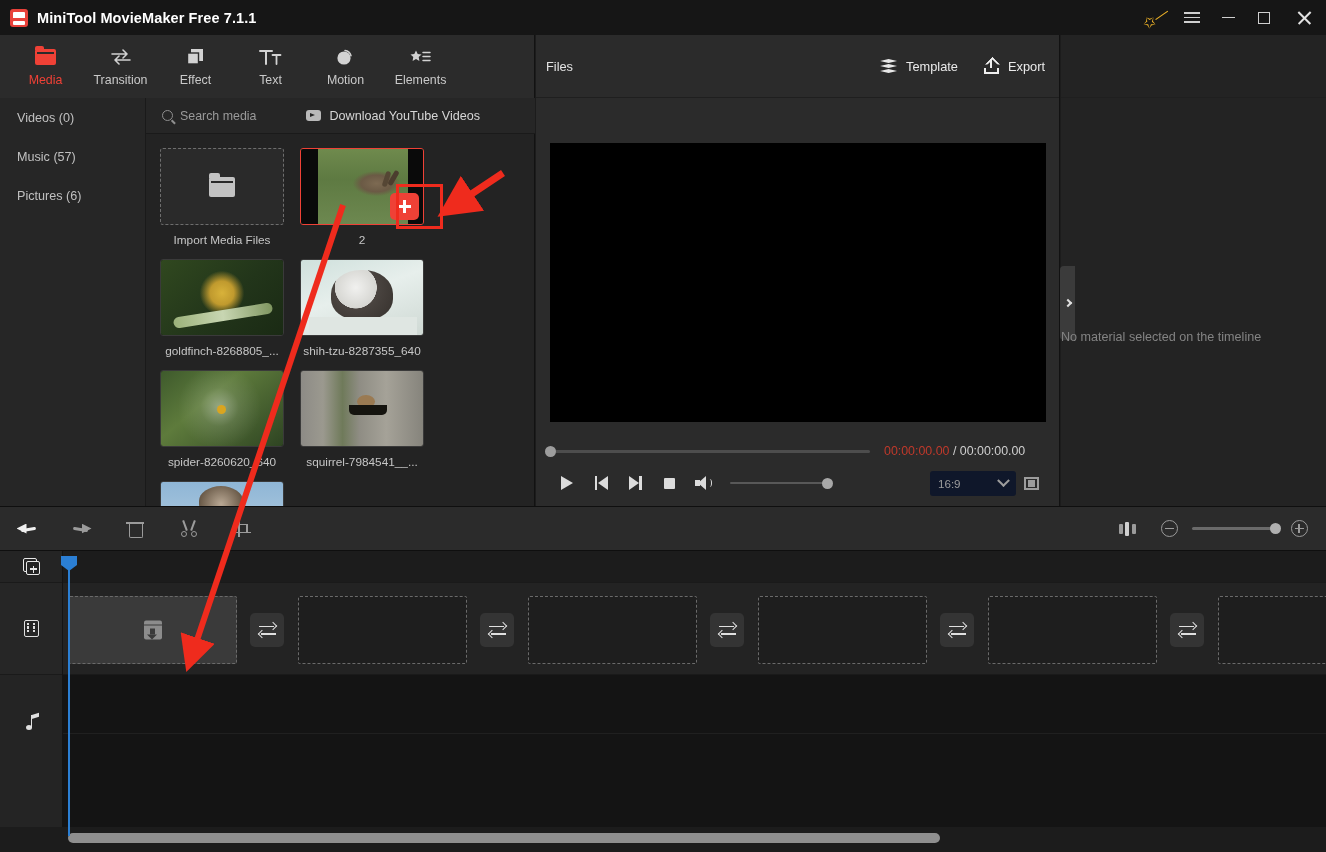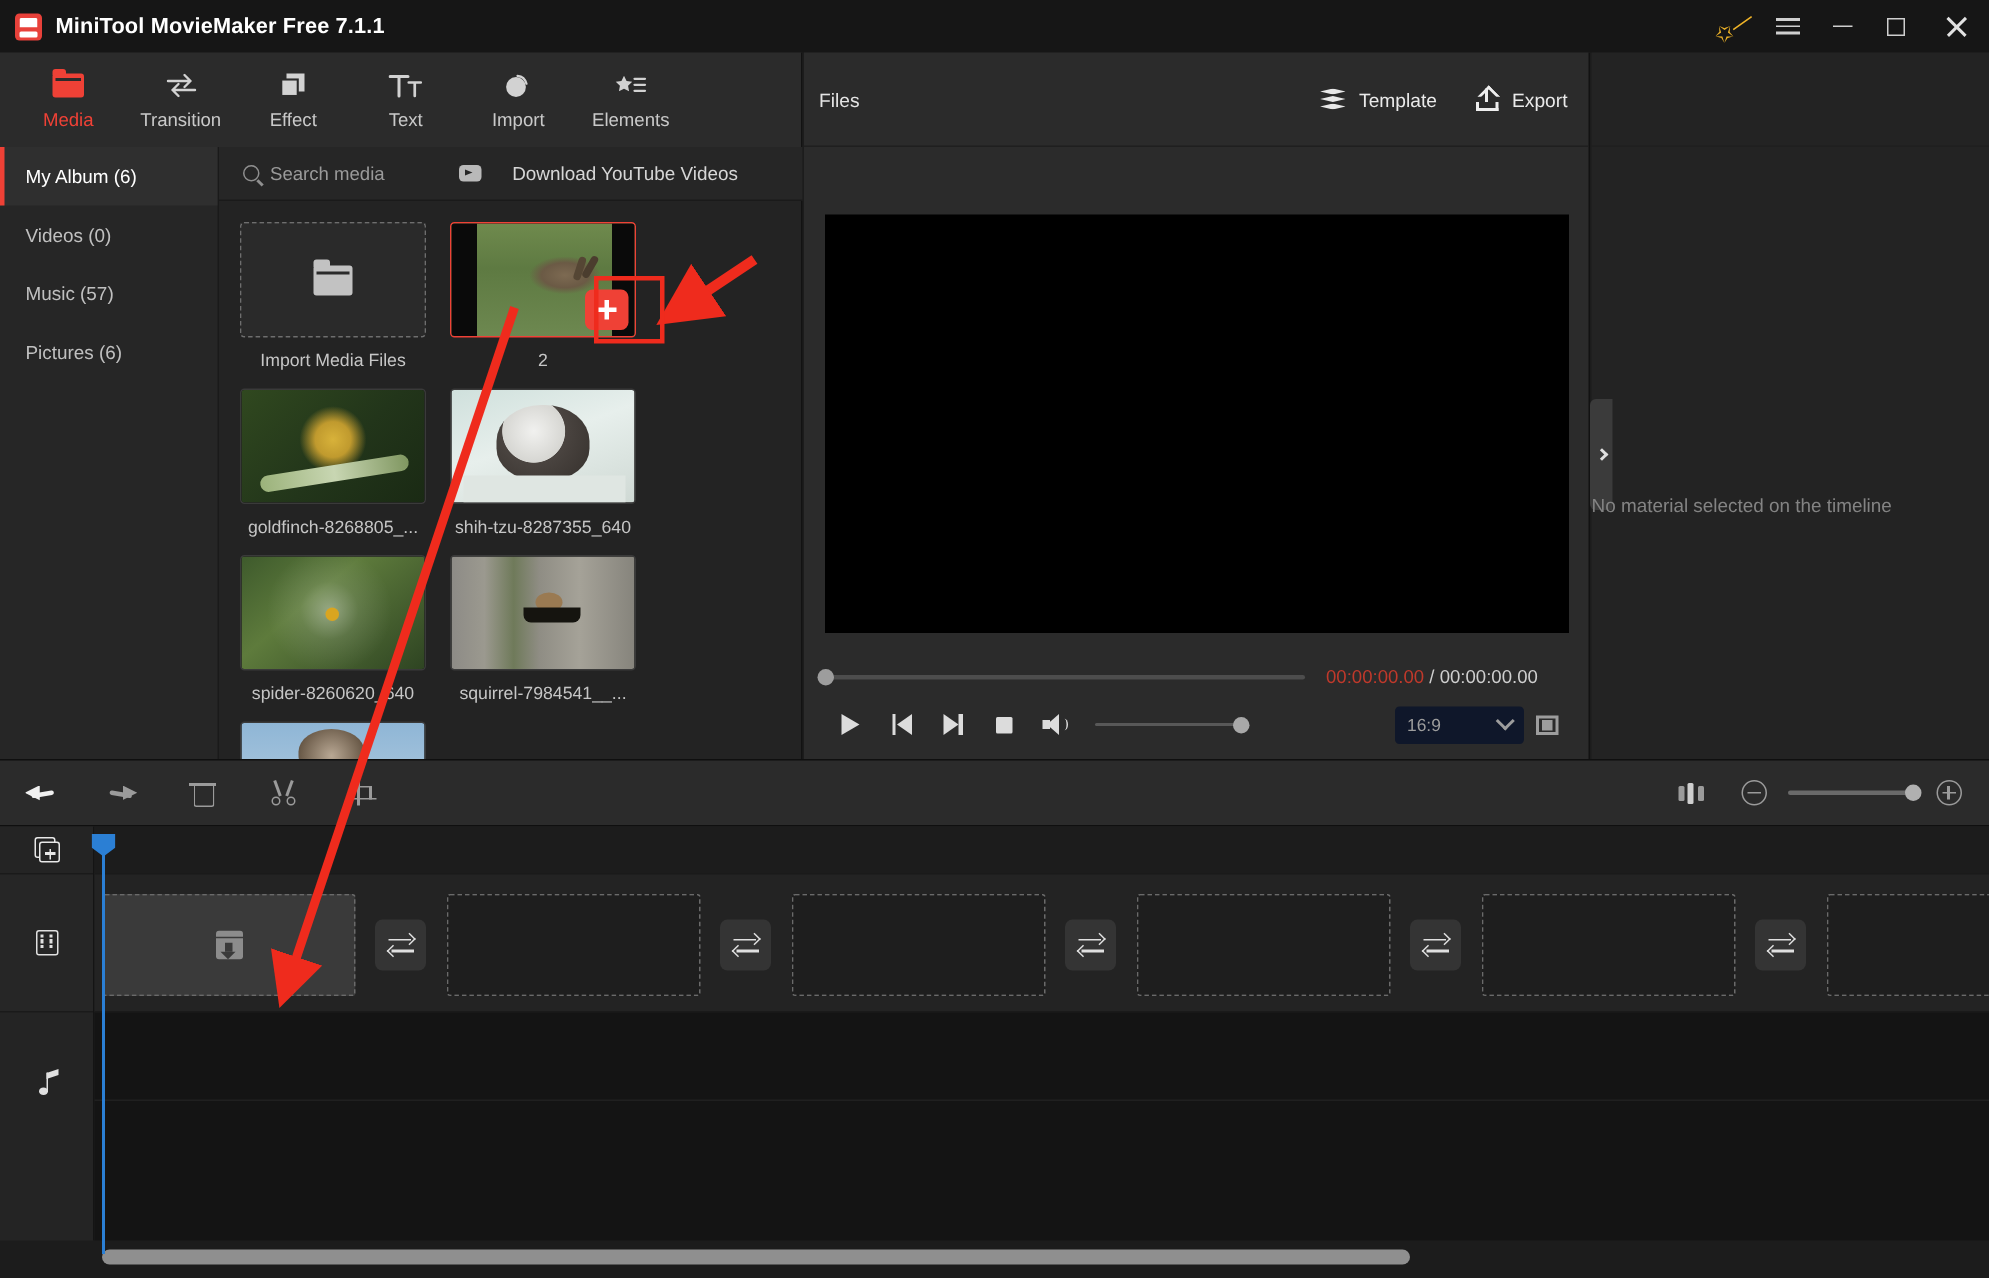--- a/index.html
+++ b/index.html
@@ -90,21 +90,21 @@
 
   .media-main { position: absolute; left: 146px; top: 0; width: 389px; height: 408px; }
   .media-topbar {
     height: 36px; display: flex; align-items: center; border-bottom: 1px solid #1a1a1a;
     background: #262626;
   }
   .search-wrap { display:flex; align-items:center; gap:7px; margin-left: 16px; }
   .search-icon{ width:11px;height:11px;border:1.6px solid #8f8f8f;border-radius:50%;position:relative;flex:none;}
   .search-icon:after{content:"";position:absolute;right:-4px;bottom:-3px;width:5px;height:1.6px;background:#8f8f8f;transform:rotate(45deg);}
   .search-ph { font-size: 12.4px; color: #9a9a9a; }
-  .yt-wrap { display:flex; align-items:center; gap:20px; margin-left: 50px; }
+  .yt-wrap { display:flex; align-items:center; gap:8px; margin-left: 50px; }
   .yt-icon{width:15px;height:11px;background:#b9b9b9;border-radius:3px;position:relative;flex:none;}
   .yt-icon:after{content:"";position:absolute;left:4px;top:3.2px;border-left:5px solid #262626;border-top:2.6px solid transparent;border-bottom:2.6px solid transparent;}
   .yt-txt { font-size: 12.6px; color: #d6d6d6; }
 
   .media-grid-wrap {
     position:absolute; left:0; top:36px; width:389px; height:372px; overflow:hidden;
   }
   .media-grid { padding: 14px 0 0 14px; display: flex; flex-wrap: wrap; gap: 12px 16px; width: 389px; }
   .mcell { width: 124px; }
   .thumb {
@@ -409,38 +409,35 @@
       </span>
       <span class="lbl">Text</span>
     </div>
     <div class="mtab">
       <span class="ico">
         <svg width="22" height="18" viewBox="0 0 22 18">
             <circle cx="9" cy="10" r="6.6" fill="#d2d2d2"></circle>
             <path d="M10 2.6a7 7 0 0 1 6 5.2" stroke="#d2d2d2" stroke-width="1.5" fill="none" stroke-linecap="round"></path>
           </svg>
       </span>
-      <span class="lbl">Import</span>
+      <span class="lbl">Motion</span>
     </div>
     <div class="mtab">
       <span class="ico">
         <svg width="24" height="16" viewBox="0 0 24 16">
             <path d="M7 1.5l1.7 3.5 3.8.5-2.8 2.6.7 3.8L7 10.1 3.6 11.9l.7-3.8L1.5 5.5l3.8-.5z" fill="#d2d2d2"></path>
             <path d="M14 3.5h7M14 7.5h7M14 11.5h7" stroke="#d2d2d2" stroke-width="1.5" stroke-linecap="round"></path>
           </svg>
       </span>
       <span class="lbl">Elements</span>
     </div>
   </div>
 
   <div class="mediapanel">
     <div class="media-sidebar">
-      <div class="side-item active">
-        <span>My Album (6)</span>
-      </div>
       <div class="side-item">
         <span>Videos (0)</span>
       </div>
       <div class="side-item">
         <span>Music (57)</span>
       </div>
       <div class="side-item">
         <span>Pictures (6)</span>
       </div>
     </div>

